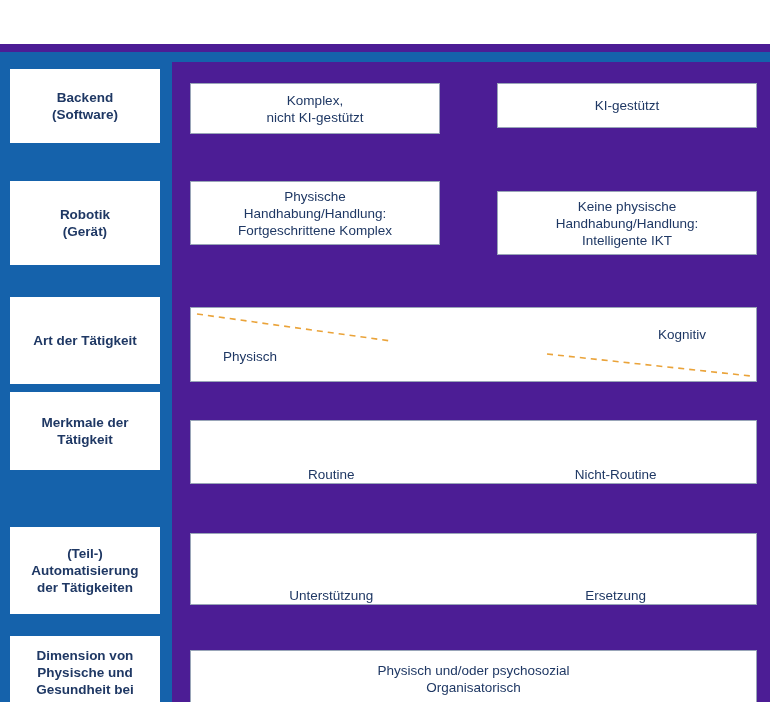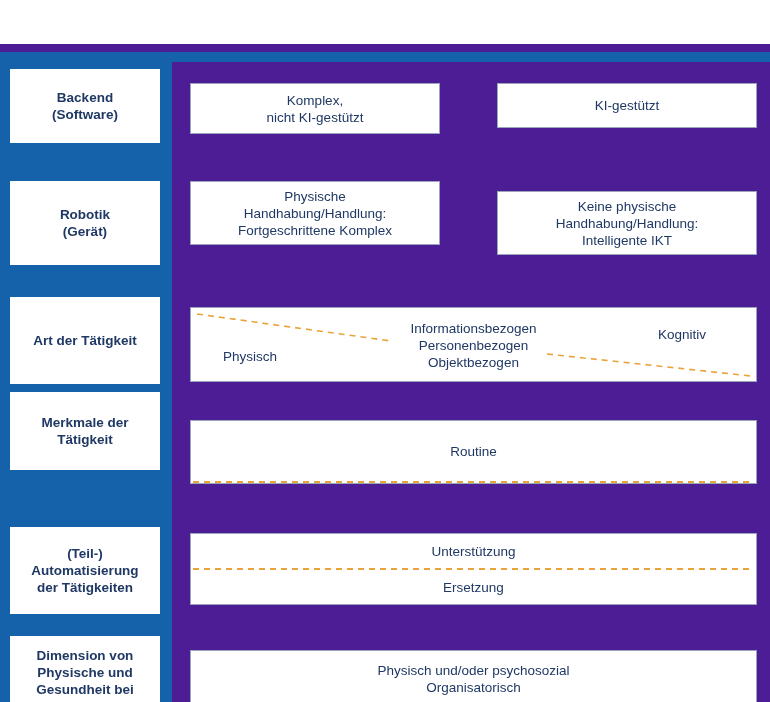--- a/index.html
+++ b/index.html
@@ -31,21 +31,21 @@
   .center-flex{display:flex;flex-direction:column;align-items:center;justify-content:center;}
 
   
   .r3 .diag{position:absolute;left:0;top:0;}
   .dashline{stroke:var(--dash);stroke-width:1.6;stroke-dasharray:6 5;fill:none;}
   .r3-left{position:absolute;left:32px;top:40px;}
   .r3-center{position:absolute;left:0;right:0;top:12px;}
   .r3-right{position:absolute;right:50px;top:18px;}
 
   
-  .hsplit{display:flex;flex-direction:column;}
+  .hsplit{display:flex;flex-direction:row;align-items:flex-end;}
   .hsplit .half{flex:1;display:flex;align-items:center;justify-content:center;}
   .dashed-h{height:2px;margin:0 2px;
     background:repeating-linear-gradient(to right, var(--dash) 0 6px, transparent 6px 11px);}
 </style>
 </head>
 <body>
 
 <div class="canvas">
 
   <div class="frame-top"></div>
@@ -102,31 +102,27 @@
     <span>Handhabung/Handlung:</span>
     <span>Intelligente IKT</span>
   </div>
 
   <div class="content-box r3" style="left:190px;top:263px;width:567px;height:75px">
     <svg class="diag" width="565" height="73" viewBox="0 0 565 73">
       <line class="dashline" x1="6" y1="6" x2="200" y2="33"></line>
       <line class="dashline" x1="356" y1="46" x2="560" y2="68"></line>
     </svg>
     <div class="r3-left">Physisch</div>
-    <div class="r3-center">
-      <div>Informationsbezogen</div>
-      <div>Personenbezogen</div>
-      <div>Objektbezogen</div>
-    </div>
     <div class="r3-right">Kognitiv</div>
   </div>
 
   <div class="content-box hsplit" style="left:190px;top:376px;width:567px;height:64px">
     <div class="half">Routine</div>
     <div class="dashed-h"></div>
+    <div class="half">Nicht-Routine</div>
   </div>
 
   <div class="content-box hsplit" style="left:190px;top:489px;width:567px;height:72px">
     <div class="half">Unterstützung</div>
     <div class="dashed-h"></div>
     <div class="half">Ersetzung</div>
   </div>
 
   <div class="content-box center-flex" style="left:190px;top:606px;width:567px;height:57px">
     <span>Physisch und/oder psychosozial</span>

